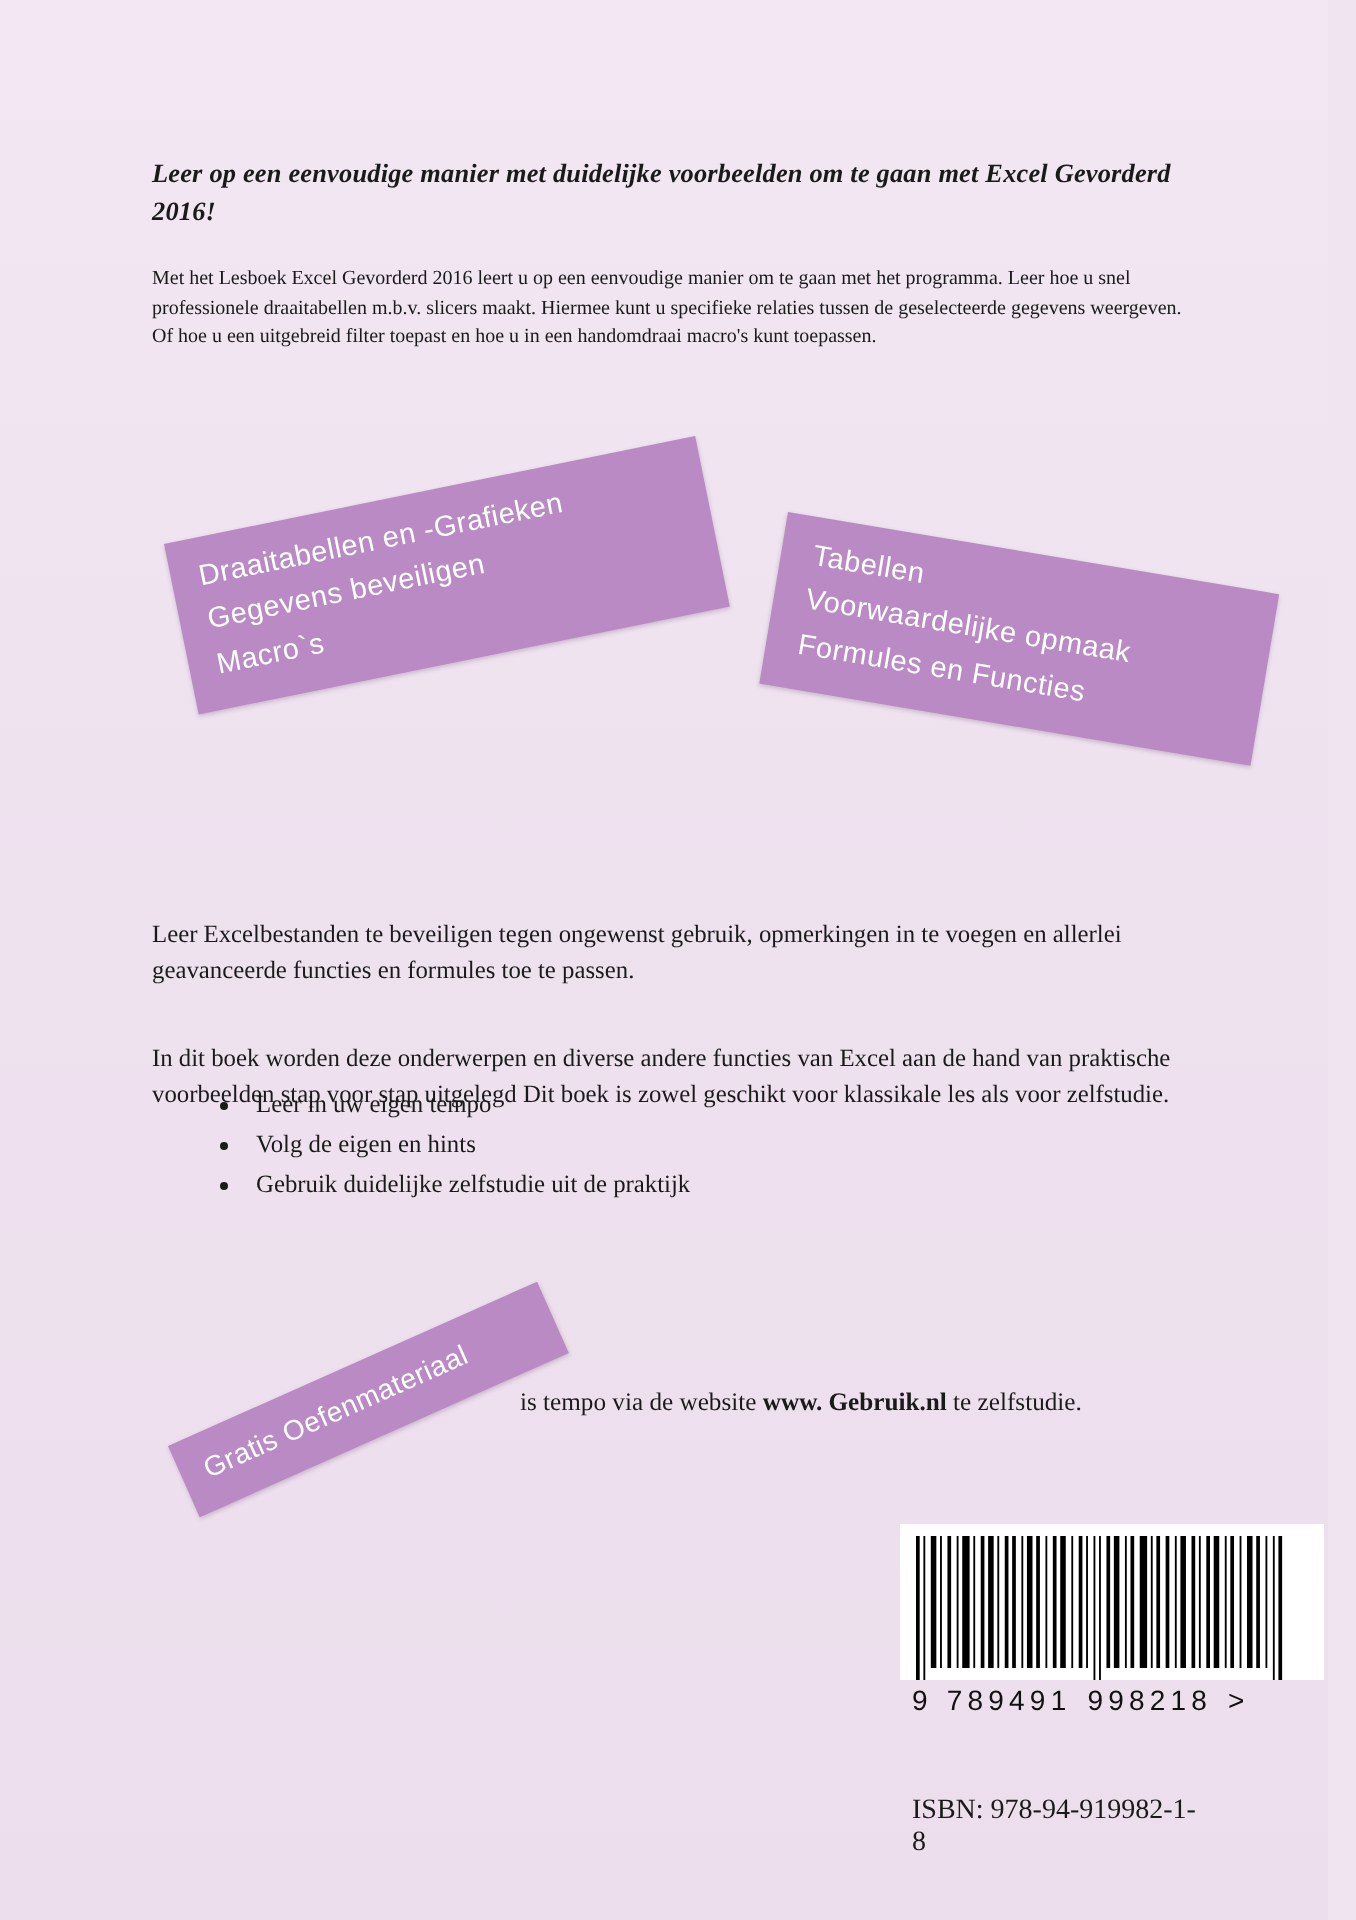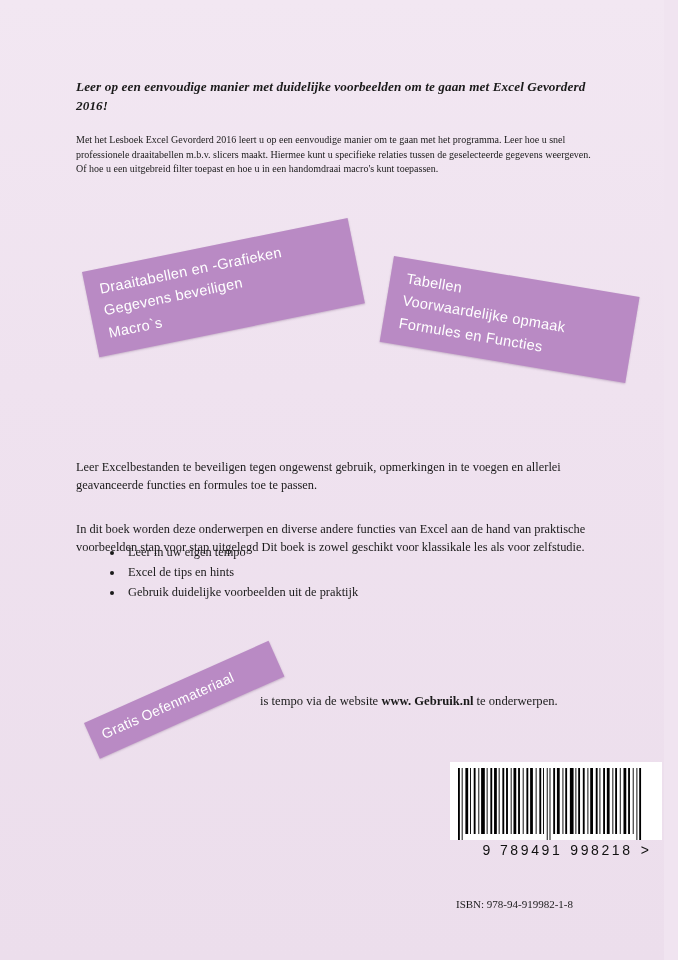--- a/index.html
+++ b/index.html
@@ -140,29 +140,28 @@
     display: block;
   }
   .barcode-digits {
     font-family: "Liberation Sans", sans-serif;
     font-size: 14px;
     letter-spacing: 2.6px;
     color: #111;
     margin-top: 2px;
     padding-left: 6px;
     white-space: nowrap;
-    text-align: center;
   }
   .barcode-digits .lead { margin-right: 7px; }
   .barcode-digits .tail { margin-left: 8px; }
   #isbn-line {
     position: absolute;
     left: 380px;
     top: 898px;
-    font-size: 11px;
+    font-size: 14px;
   }
 </style>
 </head>
 <body>
 
 <div class="page">
   <div class="content">
 
     <div class="headline">Leer op een eenvoudige manier met duidelijke voorbeelden om te gaan met Excel Gevorderd 2016!</div>
 
@@ -179,30 +178,30 @@
       <div class="line">Voorwaardelijke opmaak</div>
       <div class="line">Formules en Functies</div>
     </div>
 
     <div class="para" id="para-2">In dit boek worden deze onderwerpen en diverse andere functies van Excel aan de hand van praktische voorbeelden stap voor stap uitgelegd Dit boek is zowel geschikt voor klassikale les als voor zelfstudie.</div>
 
     <div class="para" id="para-1">Leer Excelbestanden te beveiligen tegen ongewenst gebruik, opmerkingen in te voegen en allerlei geavanceerde functies en formules toe te passen.</div>
 
     <ul class="bullets">
       <li>Leer in uw eigen tempo</li>
-      <li>Excel de tips en hints</li>
-      <li>Gebruik duidelijke voorbeelden uit de praktijk</li>
+      <li>Volg de eigen en hints</li>
+      <li>Gebruik duidelijke zelfstudie uit de praktijk</li>
     </ul>
 
     <div class="banner" id="banner-gratis">
       <div class="line">Gratis Oefenmateriaal</div>
     </div>
 
     <div id="download-line">
-      <span>is tempo via de website </span><b>www. Gebruik.nl</b><span> te onderwerpen.</span>
+      <span>is tempo via de website </span><b>www. Gebruik.nl</b><span> te zelfstudie.</span>
     </div>
 
     <div class="barcode-wrap">
       <div class="barcode-box">
         <svg class="bars" viewBox="0 0 212 72" preserveAspectRatio="none">
           <rect x="0" y="0" width="2" height="72" fill="#000"></rect>
           <rect x="4" y="0" width="1" height="72" fill="#000"></rect>
           <rect x="8" y="0" width="3" height="66" fill="#000"></rect>
           <rect x="13" y="0" width="1" height="66" fill="#000"></rect>
           <rect x="17" y="0" width="2" height="66" fill="#000"></rect>

